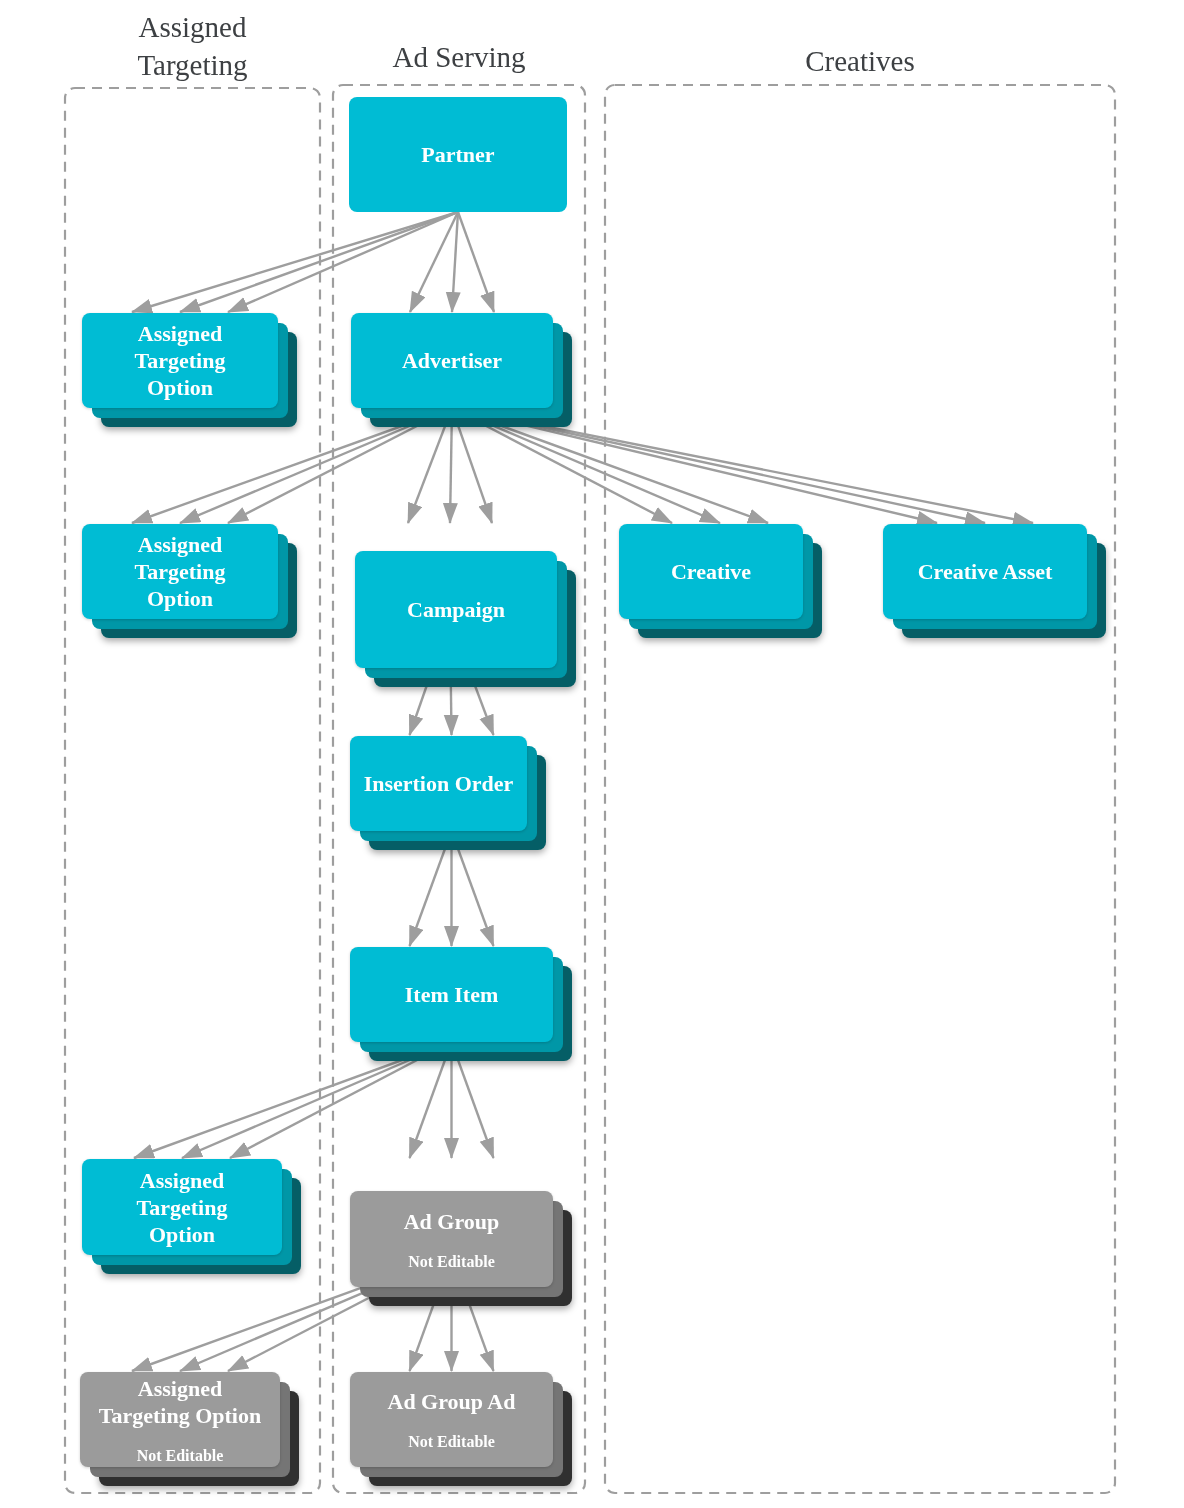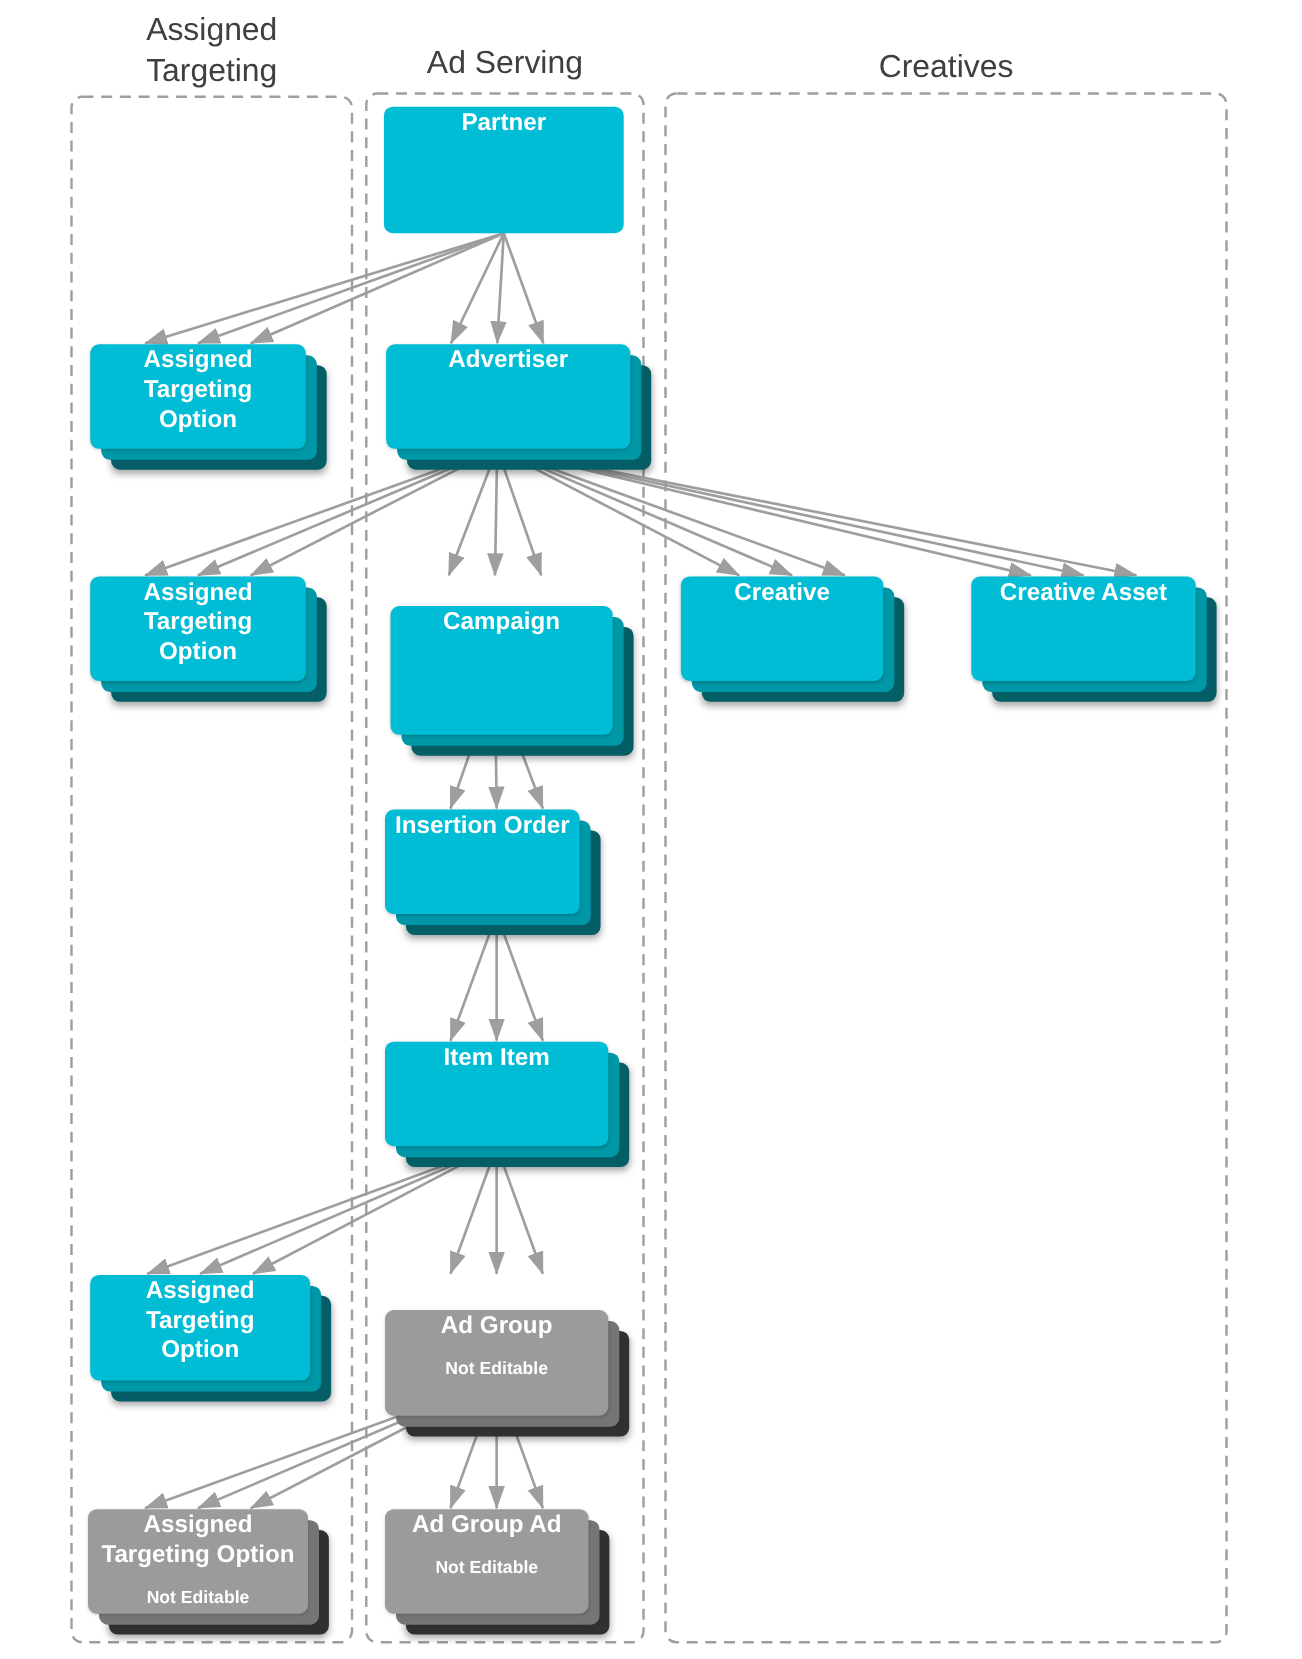--- a/index.html
+++ b/index.html
@@ -1,20 +1,20 @@
 <!DOCTYPE html>
 <html style="--background: #ffffff; --node-teal: #00bcd4; --node-teal-mid: #0097a7; --node-teal-dark: #055e66; --node-gray: #9b9b9b; --node-gray-mid: #757575; --node-gray-dark: #303030; --node-text: #ffffff; --arrow: #9e9e9e; --column-border: #9e9e9e; --header-text: #3d4043;"><head>
 <meta charset="utf-8">
 <style>
   html,body{margin:0;padding:0;background:#fff;}
   #stage{
     position:relative;
     width:1184px;height:1508px;
     background:var(--background,#fff);
-    font-family:Liberation Sans, sans-serif;
+    font-family:Liberation Serif, serif;
     overflow:hidden;
     border-radius:27px;
   }
   #edges-svg{position:absolute;left:0;top:0;z-index:1;}
   .edge{
     stroke:var(--arrow,#9e9e9e);
     stroke-width:2.4px;
     marker-end:url(#arrowhead);
   }
   .column-rect{
@@ -35,21 +35,21 @@
   .node{position:absolute;z-index:2;}
   .node .layer{position:absolute;inset:0;border-radius:8px;}
   .node .layer.mid{transform:translate(10px,10px);}
   .node .layer.dark{transform:translate(19px,19px);box-shadow:0 3px 7px rgba(0,0,0,.35);}
   .node.style-teal .layer.mid{background:var(--node-teal-mid,#0097a7);}
   .node.style-teal .layer.dark{background:var(--node-teal-dark,#055e66);}
   .node.style-gray .layer.mid{background:var(--node-gray-mid,#757575);}
   .node.style-gray .layer.dark{background:var(--node-gray-dark,#303030);}
   .node .face{
     position:absolute;inset:0;border-radius:8px;
-    display:flex;flex-direction:column;align-items:center;justify-content:flex-start;
+    display:flex;flex-direction:column;align-items:center;justify-content:center;
     gap:18px;
     color:var(--node-text,#fff);
     text-align:center;
   }
   .node.style-teal .face{background:var(--node-teal,#00bcd4);}
   .node.style-gray .face{background:var(--node-gray,#9b9b9b);}
   .node.stacked .face{box-shadow:0 1px 3px rgba(0,0,0,.18);}
   .node .label{
     font-size:22px;font-weight:bold;line-height:27px;white-space:pre-line;
   }
@@ -128,21 +128,21 @@
       </div>
       <div class="node style-teal stacked" style="left: 82px; top: 313px; width: 196px; height: 95px;">
         <div class="layer dark"></div>
         <div class="layer mid"></div>
         <div class="face">
           <div class="label">Assigned
 Targeting
 Option</div>
         </div>
       </div>
-      <div class="node style-teal stacked" style="left: 351px; top: 313px; width: 202px; height: 95px; padding-left: 20px;">
+      <div class="node style-teal stacked" style="left: 351px; top: 313px; width: 202px; height: 95px;">
         <div class="layer dark"></div>
         <div class="layer mid"></div>
         <div class="face">
           <div class="label">Advertiser</div>
         </div>
       </div>
       <div class="node style-teal stacked" style="left: 82px; top: 524px; width: 196px; height: 95px;">
         <div class="layer dark"></div>
         <div class="layer mid"></div>
         <div class="face">
@@ -205,21 +205,21 @@
       </div>
       <div class="node style-gray stacked" style="left: 80px; top: 1372px; width: 200px; height: 95px;">
         <div class="layer dark"></div>
         <div class="layer mid"></div>
         <div class="face">
           <div class="label">Assigned
 Targeting Option</div>
           <div class="sublabel">Not Editable</div>
         </div>
       </div>
-      <div class="node style-gray stacked" style="left: 350px; top: 1372px; width: 185px; height: 95px;">
+      <div class="node style-gray stacked" style="left: 350px; top: 1372px; width: 203px; height: 95px;">
         <div class="layer dark"></div>
         <div class="layer mid"></div>
         <div class="face">
           <div class="label">Ad Group Ad</div>
           <div class="sublabel">Not Editable</div>
         </div>
       </div>
     </div>
 
 </div>

